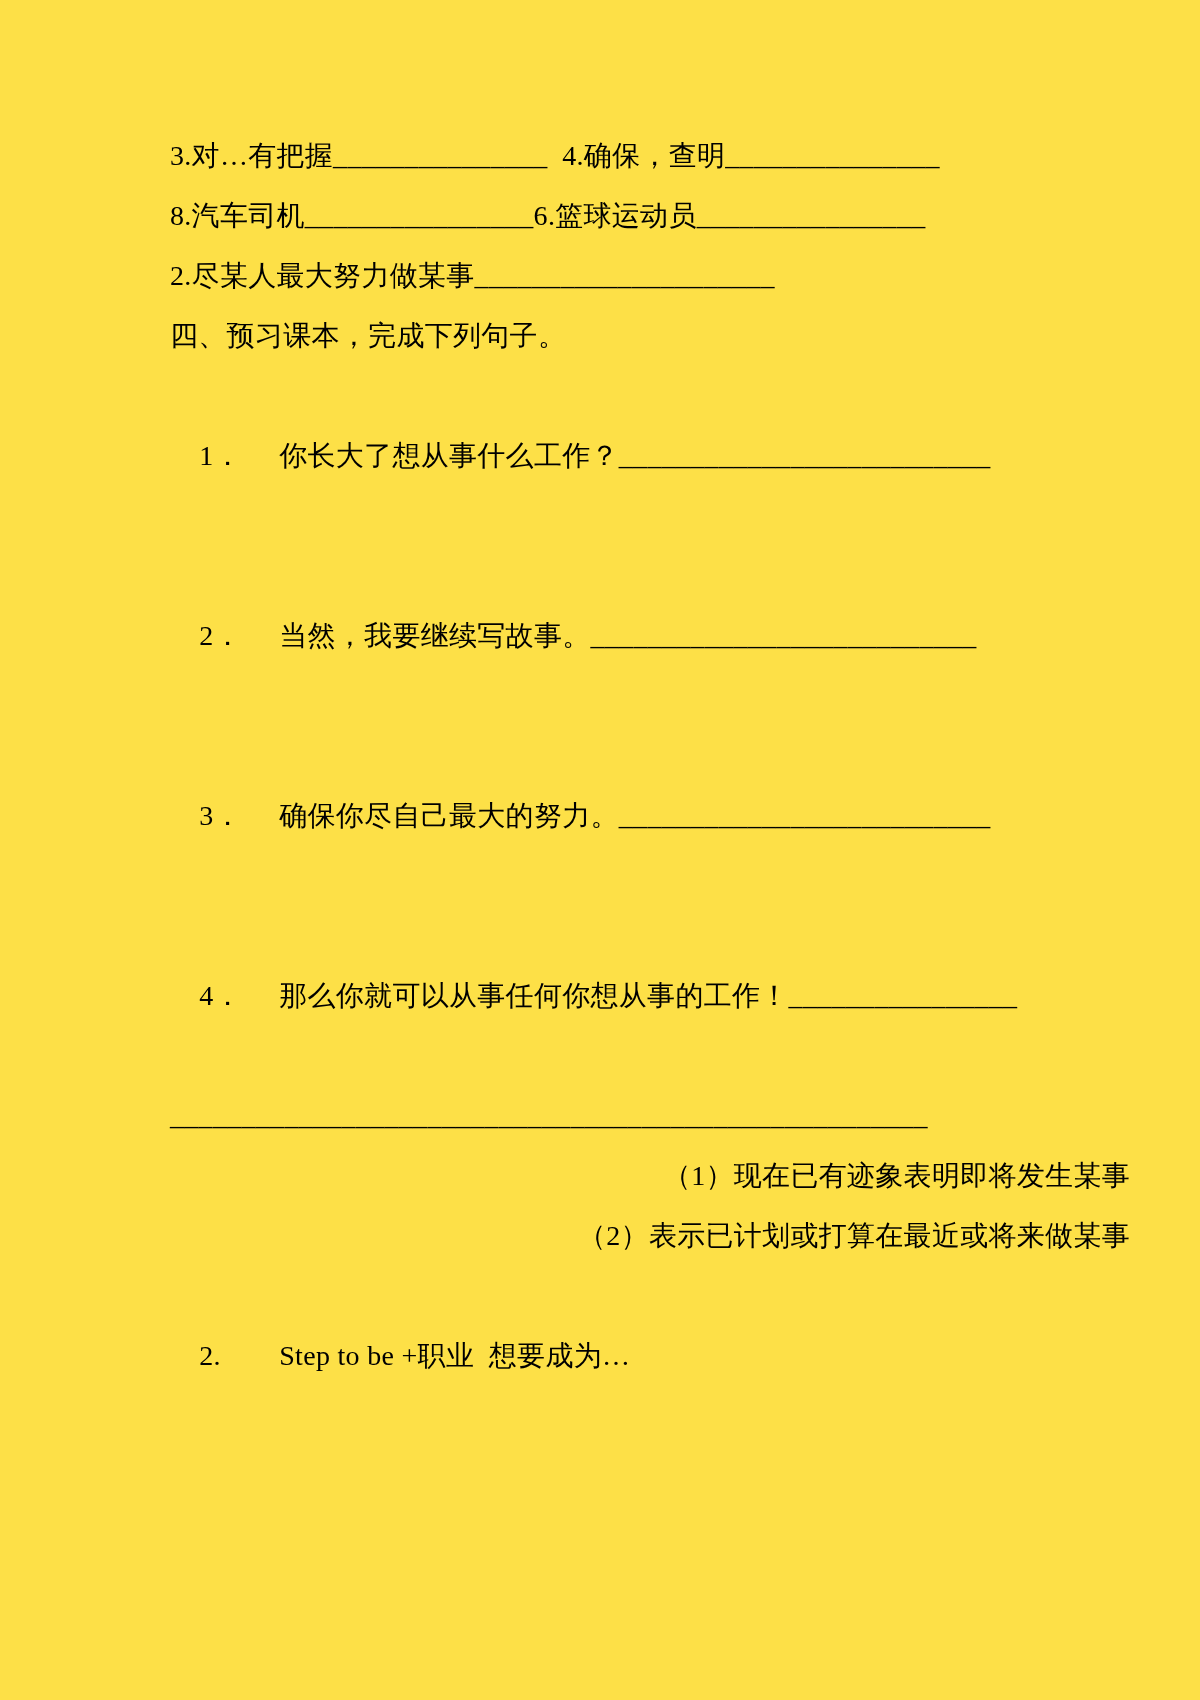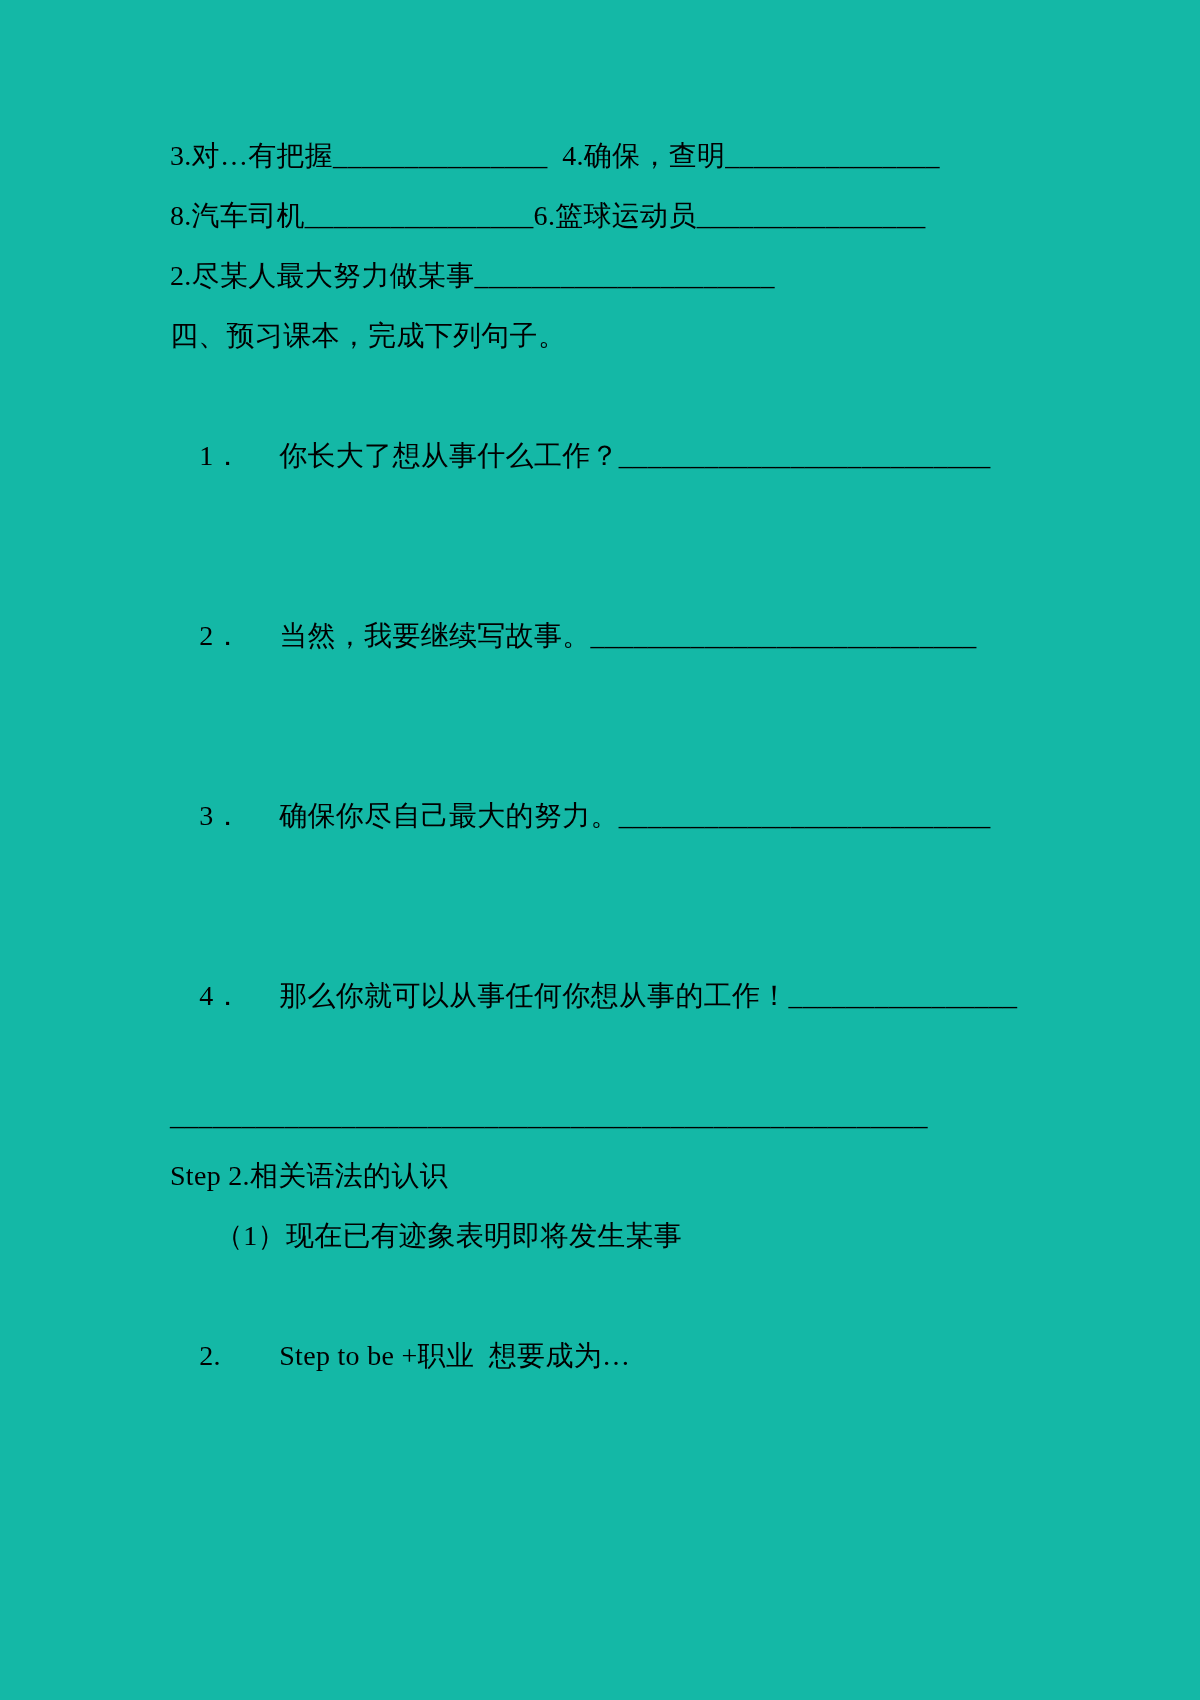--- a/index.html
+++ b/index.html
@@ -1,39 +1,40 @@
 <!DOCTYPE html>
 <html><head>
 <meta charset="utf-8">
 <style>
   html,body{margin:0;padding:0;background:#e9e9e9;}
   .page{
     position:relative;
     width:1200px;
     height:1700px;
     margin:0 auto;
-    background:#14b8a6;
+    background:#fde047;
     color:#000000;
     font-family:"Liberation Serif","DejaVu Serif",serif;
     font-size:28px;
     box-sizing:border-box;
     padding:126px 70px 0 170px;
     overflow:hidden;
   }
   .line{
     line-height:60px;
     white-space:pre-wrap;
     letter-spacing:0.3px;
   }
   .num{
     display:inline-block;
     width:80px;
   }
   .indent1{
     padding-left:45px;
+    text-align:right;
   }
 </style>
 </head>
 <body>
 
 <div class="page">
 
   <div class="line">3.对…有把握_______________  4.确保，查明_______________</div>
   <div class="line">8.汽车司机________________6.篮球运动员________________</div>
   <div class="line">2.尽某人最大努力做某事_____________________</div>
@@ -48,20 +49,20 @@
   </div>
   <div class="line">
     <span class="num">3．</span><span>确保你尽自己最大的努力。__________________________</span>
   </div>
   <div class="line">
     <span class="num">4．</span><span>那么你就可以从事任何你想从事的工作！________________</span>
   </div>
 
   <div class="line">_____________________________________________________</div>
 
-  <div class="line">Step 2.相关语法的认识</div>
 
   <div class="line indent1">（1）现在已有迹象表明即将发生某事</div>
+  <div class="line indent1">（2）表示已计划或打算在最近或将来做某事</div>
   <div class="line">
     <span class="num">2.</span><span>Step to be +职业  想要成为…</span>
   </div>
 
 </div>
 
 </body></html>

